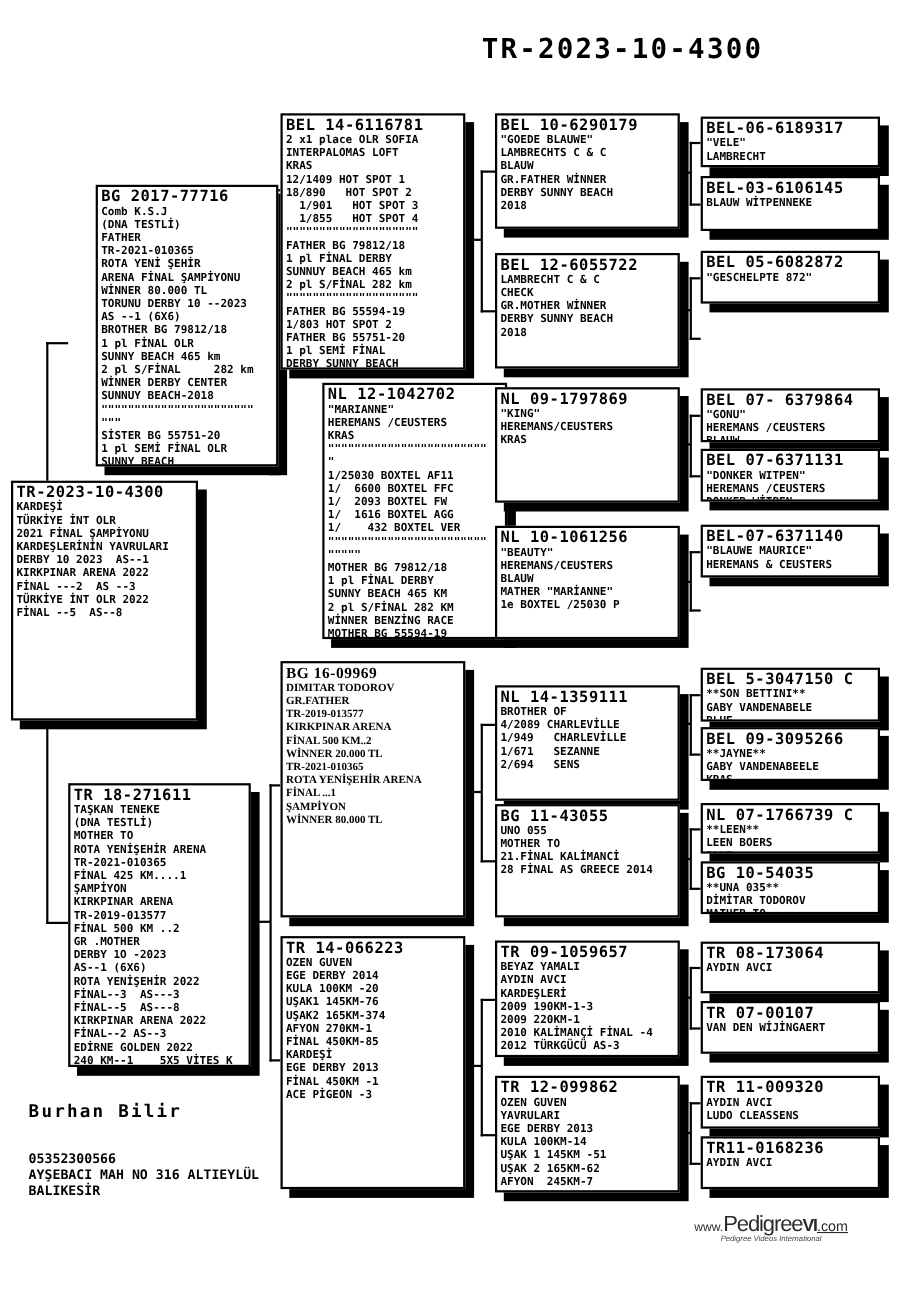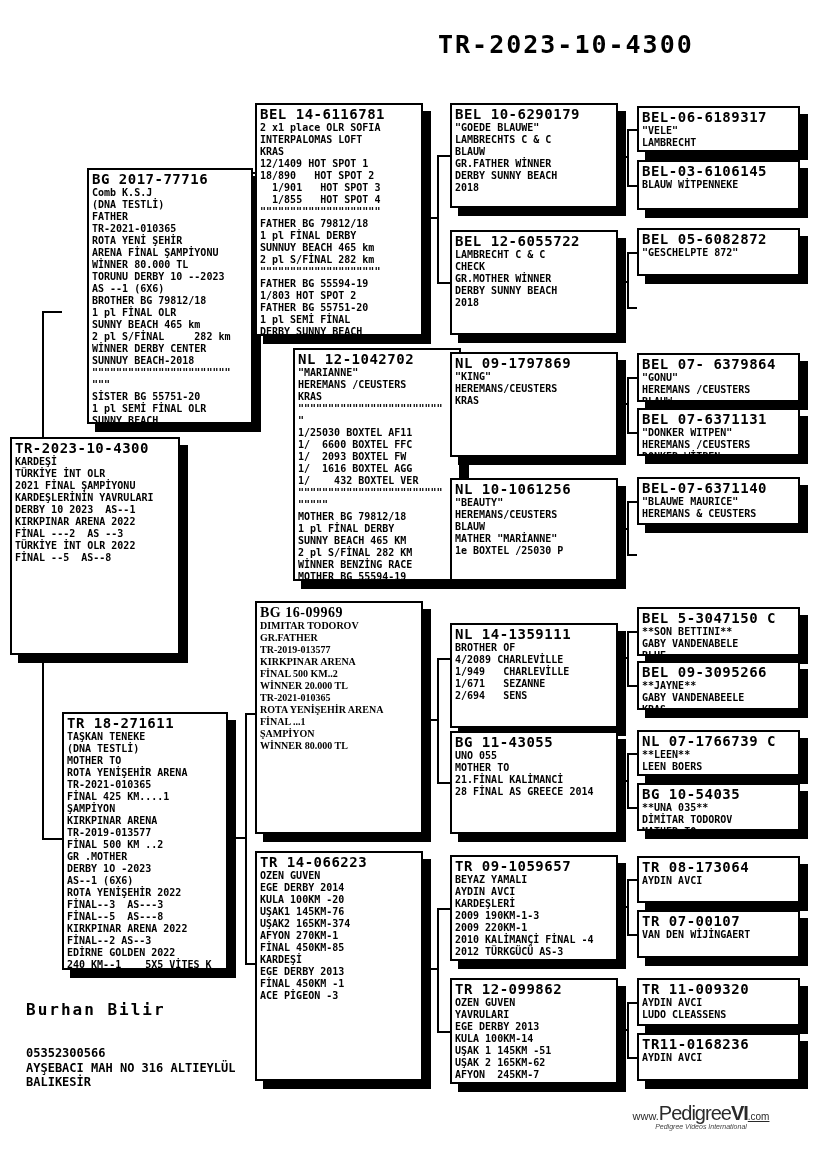--- a/index.html
+++ b/index.html
@@ -11,22 +11,22 @@
   .ring{font-weight:bold;font-size:14px;line-height:15px;white-space:pre;letter-spacing:.5px;}
   .bodytxt{font-weight:bold;font-size:10px;line-height:12px;white-space:pre-wrap;}
   .line{position:absolute;background:#000;z-index:1;}
   .breeder{position:absolute;left:26px;top:1000px;font-size:16px;font-weight:bold;letter-spacing:2px;}
   .phone{position:absolute;left:26px;top:1046px;font-size:12px;font-weight:bold;}
   .address{position:absolute;left:26px;top:1061px;font-size:12px;font-weight:bold;white-space:pre-wrap;line-height:14px;}
   .logo{position:absolute;left:596px;top:1102px;width:210px;text-align:center;
         font-family:"Liberation Sans","DejaVu Sans",sans-serif;color:#2a2a2a;}
   .logo .www{font-size:11px;vertical-align:baseline;}
   .logo .nm{font-size:20px;letter-spacing:-1px;}
-  .logo .vi{font-size:20px;font-weight:bold;letter-spacing:-1px;}
-  .logo .com{font-size:10px;text-decoration:underline;}
+  .logo .vi{font-size:16px;font-weight:bold;letter-spacing:-1px;}
+  .logo .com{font-size:13px;text-decoration:underline;}
   .logo .tag{font-size:7px;font-style:italic;color:#444;margin-top:-2px;}
 </style>
 </head>
 <body>
 
 <div class="page">
 
   <div class="title">TR-2023-10-4300</div>
 
   <div class="box" style="left:10px;top:437px;width:170px;height:218px;">

